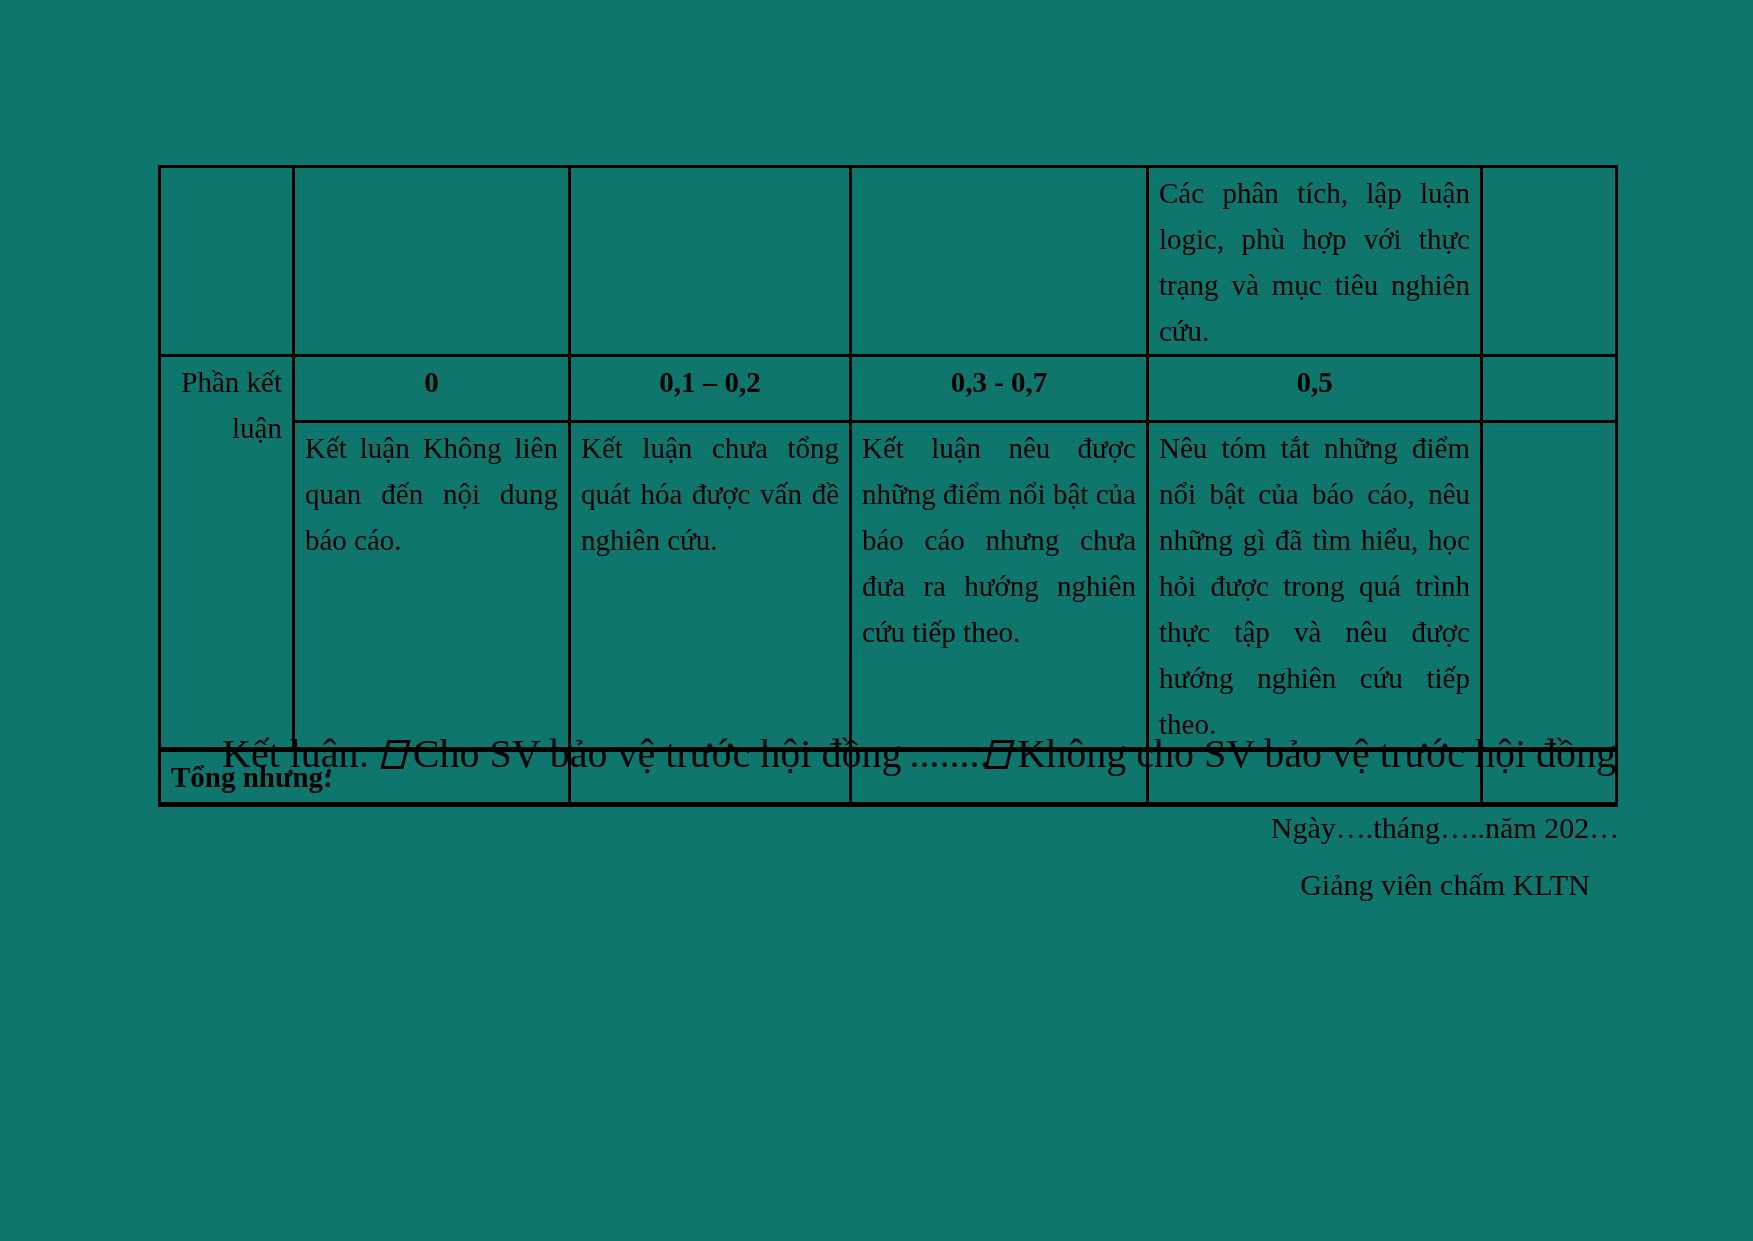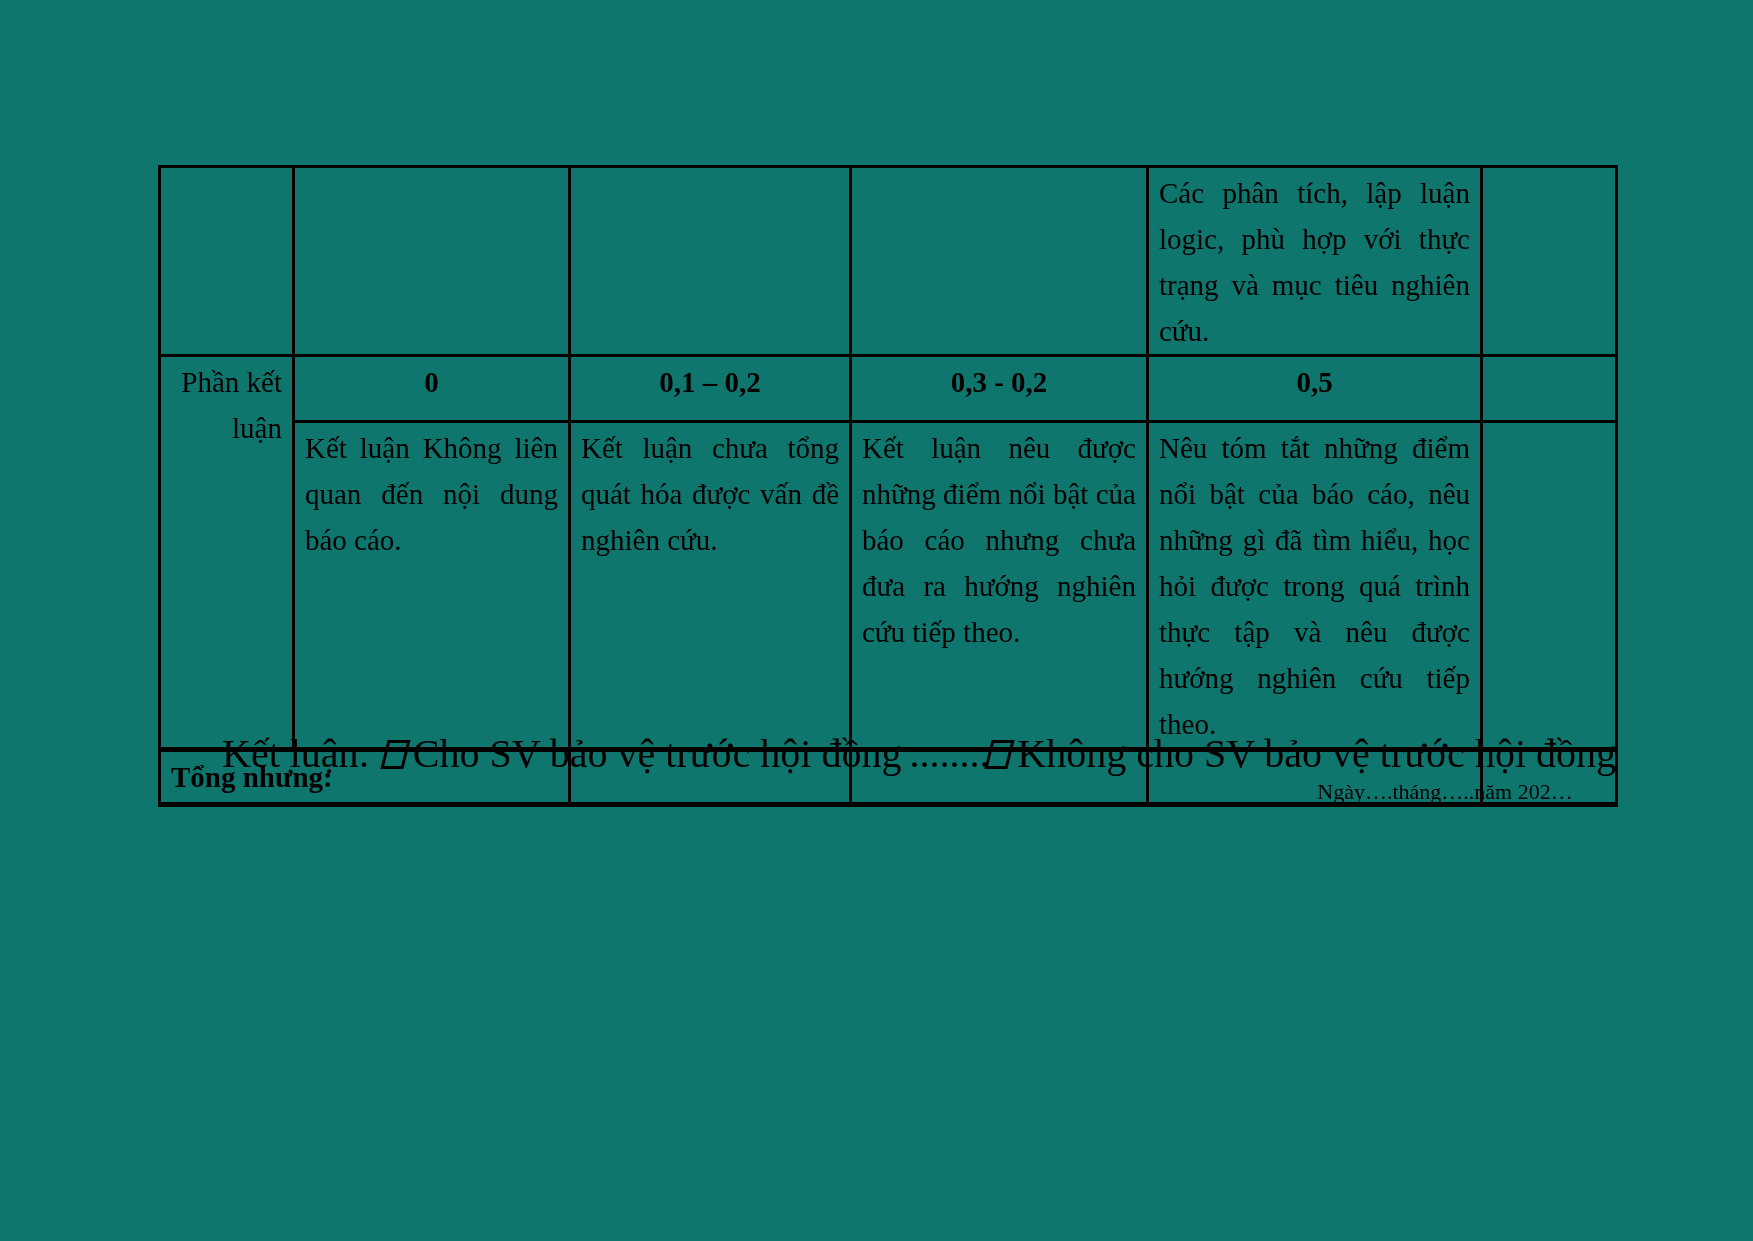--- a/index.html
+++ b/index.html
@@ -94,24 +94,24 @@
   .dots-leader {
     flex: 1 1 auto;
     overflow: hidden;
     margin-left: 8px;
   }
 
   
   .sign-block {
     position: absolute;
     left: 1180px;
-    top: 772px;
+    top: 808px;
     width: 530px;
     text-align: center;
-    font-size: 22px;
+    font-size: 30px;
   }
   .sign-block .date-line { line-height: 40px; }
   .sign-block .signer    { line-height: 40px; margin-top: 17px; }
 </style>
 </head>
 <body>
 
 <div class="page">
 
   <table class="rubric">
@@ -131,21 +131,21 @@
       <td></td>
       <td></td>
       <td class="cell-cont-text">Các phân tích, lập luận logic, phù hợp với thực trạng và mục tiêu nghiên cứu.</td>
       <td></td>
     </tr>
 
     <tr class="row-scores">
       <td class="cell-section" rowspan="2">Phần kết luận</td>
       <td class="cell-score">0</td>
       <td class="cell-score">0,1 – 0,2</td>
-      <td class="cell-score">0,3 - 0,2</td>
+      <td class="cell-score">0,3 - 0,7</td>
       <td class="cell-score">0,5</td>
       <td></td>
     </tr>
 
     <tr class="row-crit">
       <td class="cell-crit">Kết luận Không liên quan đến nội dung báo cáo.</td>
       <td class="cell-crit">Kết luận chưa tổng quát hóa được vấn đề nghiên cứu.</td>
       <td class="cell-crit">Kết luận nêu được những điểm nổi bật của báo cáo nhưng chưa đưa ra hướng nghiên cứu tiếp theo.</td>
       <td class="cell-crit">Nêu tóm tắt những điểm nổi bật của báo cáo, nêu những gì đã tìm hiểu, học hỏi được trong quá trình thực tập và nêu được hướng nghiên cứu tiếp theo.</td>
       <td></td>
@@ -165,15 +165,16 @@
     <span>Kết luận:</span>
     <span class="checkbox"></span>
     <span>Cho SV bảo vệ trước hội đồng</span>
     <span class="dots-leader">......................................................................</span>
     <span class="checkbox" style="margin-left:0;"></span>
     <span>Không cho SV bảo vệ trước hội đồng</span>
   </div>
 
   <div class="sign-block">
     <div class="date-line">Ngày….tháng…..năm 202…</div>
+    <div class="signer">Giảng viên chấm KLTN</div>
   </div>
 
 </div>
 
 </body></html>

